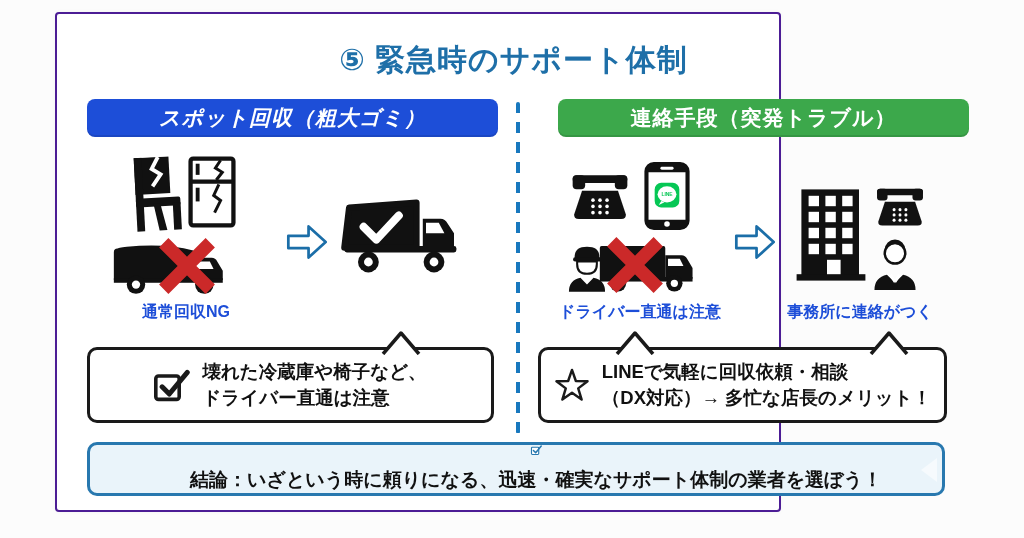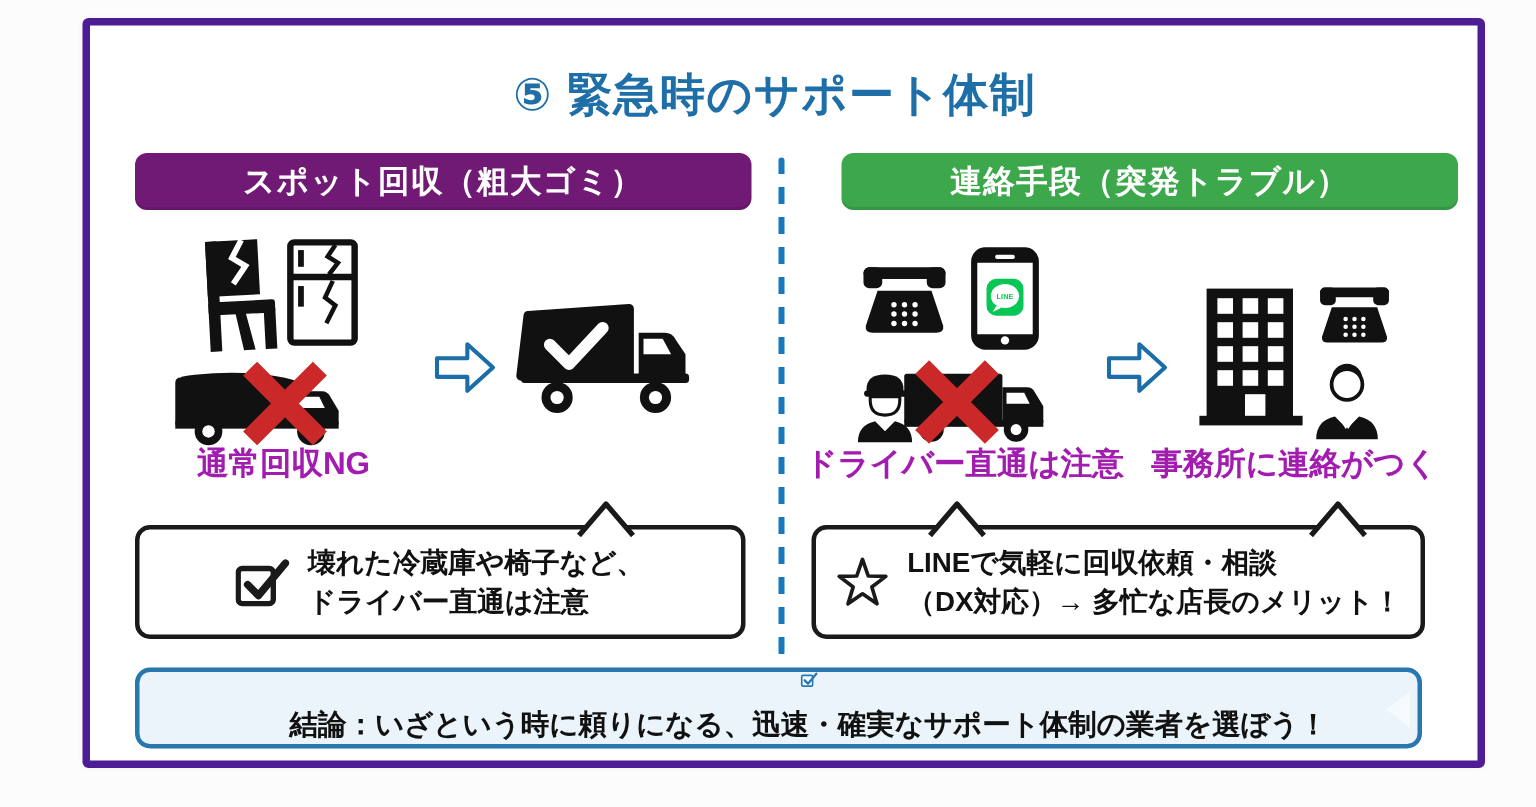--- a/index.html
+++ b/index.html
@@ -1,39 +1,39 @@
 <!DOCTYPE html>
 <html><head>
 <meta charset="utf-8">
 <style>
   * { margin:0; padding:0; box-sizing:border-box; }
   html,body { width:1024px; height:538px; background:#fcfcfc; overflow:hidden;
     font-family:"Liberation Sans","DejaVu Sans",sans-serif; }
   .canvas { position:relative; width:1024px; height:538px; background:#fcfcfc; }
-  .slide { position:absolute; left:55px; top:12px; width:935px; height:500px;
-    background:#ffffff; border:5px solid #4c1d95; border-radius:4px;
+  .slide { position:absolute; left:55px; top:12px; width:726px; height:500px;
+    background:#ffffff; border:2px solid #4c1d95; border-radius:4px;
     box-shadow:0 0 4px rgba(0,0,0,0.04); }
   .abs { position:absolute; }
 
   .title { position:absolute; left:0; top:26px; width:913px; text-align:center;
     font-size:30px; font-weight:800; color:#1E6FA8; letter-spacing:1px; }
 
   .col-header { position:absolute; top:85px; width:411px; height:38px; border-radius:8px;
     display:flex; align-items:center; justify-content:center;
     color:#ffffff; font-size:21px; font-weight:800; letter-spacing:1px;
     box-shadow:inset 0 -2px 0 rgba(0,0,0,0.10); }
-  .col-header.left  { left:30px;  background:#701a75; }
+  .col-header.left  { left:30px;  background:#1d4ed8;font-style:italic; }
   .col-header.right { left:481px; background:#3CA84B;margin-left:20px; }
 
   .divider { position:absolute; left:459px; top:88px; width:4px; height:332px;
     background-image:repeating-linear-gradient(to bottom,#1878BE 0 11px,transparent 11px 20px);
     border-radius:2px; }
 
-  .caption { position:absolute; top:278px; transform:translateX(-50%);
-    font-size:21px; font-weight:800; color:#a21caf; white-space:nowrap; }
+  .caption { position:absolute; top:288px; transform:translateX(-50%);
+    font-size:16px; font-weight:800; color:#1d4ed8; white-space:nowrap; }
 
   .bubble { position:absolute; top:333px; height:76px; background:#fff;
     border:3px solid #1a1a1a; border-radius:10px;
     display:flex; align-items:center; justify-content:center; gap:12px; }
   .bubble.left  { left:30px;  width:407px; }
   .bubble.right { left:481px; width:409px; }
   .bubble-tail { position:absolute; top:-21px; width:40px; height:26px; }
   .bubble-text { font-size:18.5px; font-weight:800; color:#111; line-height:1.38; white-space:nowrap; }
 
   .conclusion { position:absolute; left:30px; top:428px; width:858px; height:54px;

